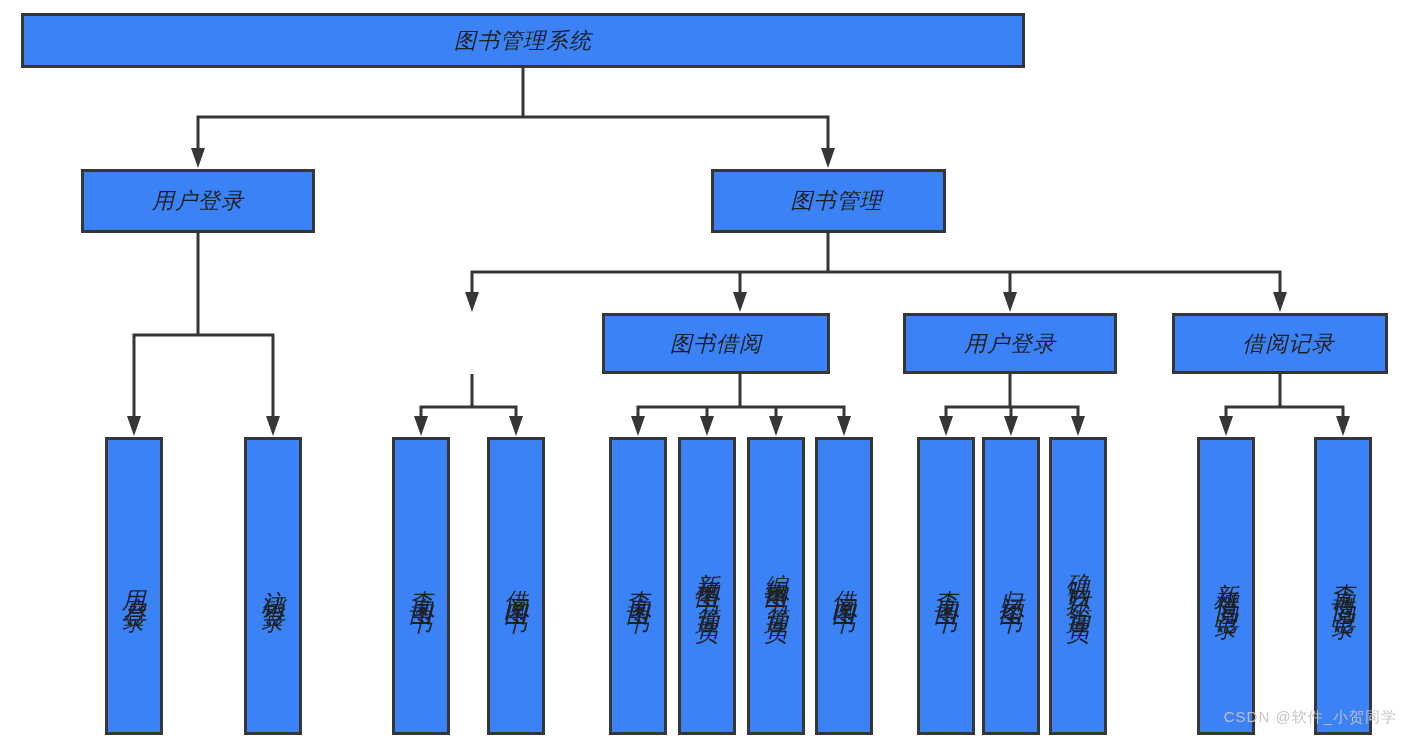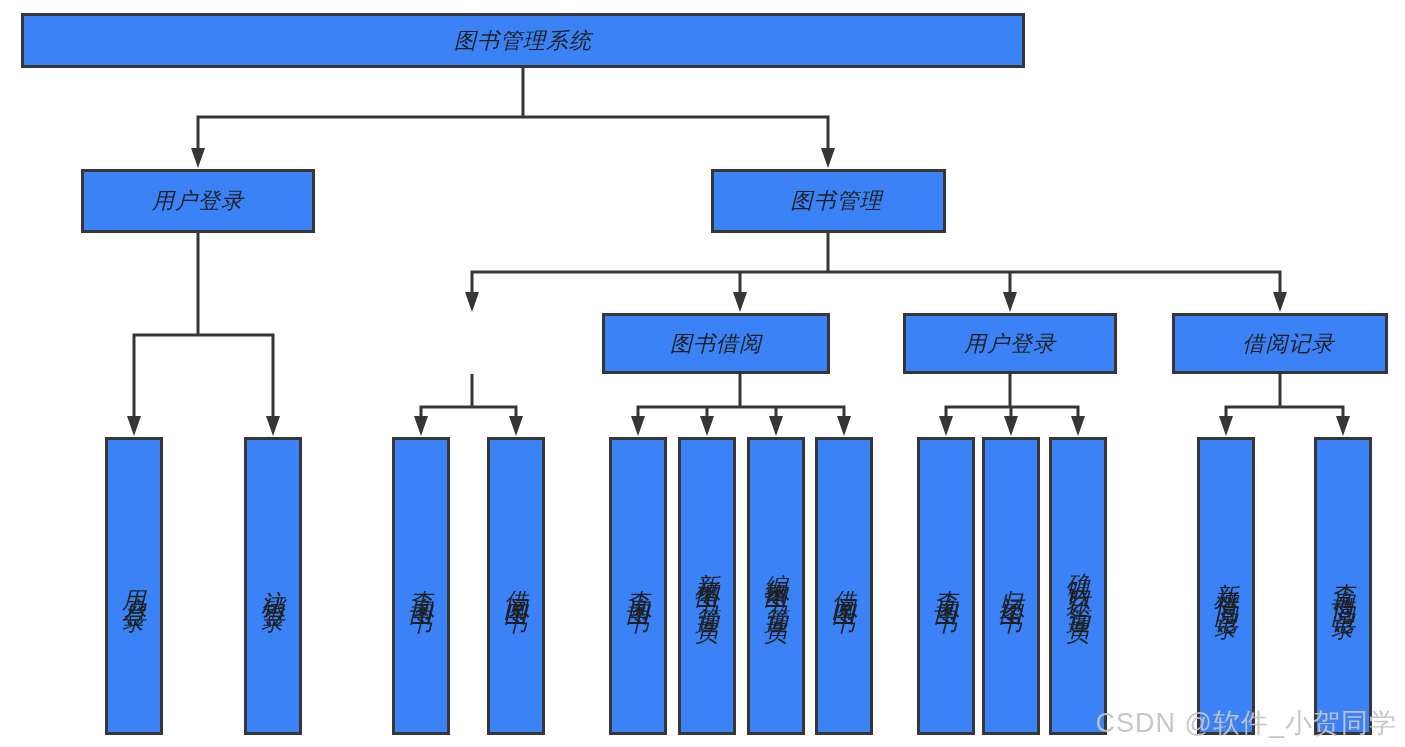--- a/index.html
+++ b/index.html
@@ -61,22 +61,22 @@
   #leaf-7  { left: 747px;  }
   #leaf-8  { left: 815px;  }
   #leaf-9  { left: 917px;  }
   #leaf-10 { left: 982px;  }
   #leaf-11 { left: 1049px; }
   #leaf-12 { left: 1197px; }
   #leaf-13 { left: 1314px; }
   .watermark {
     position: absolute;
     right: 8px;
-    bottom: 6px;
-    font-size: 27px;
+    bottom: 20px;
+    font-size: 15px;
     color: rgba(196,196,196,0.95);
     letter-spacing: 1px;
     z-index: 5;
     white-space: nowrap;
   }
 </style>
 </head>
 <body>
 
 <div class="canvas">

